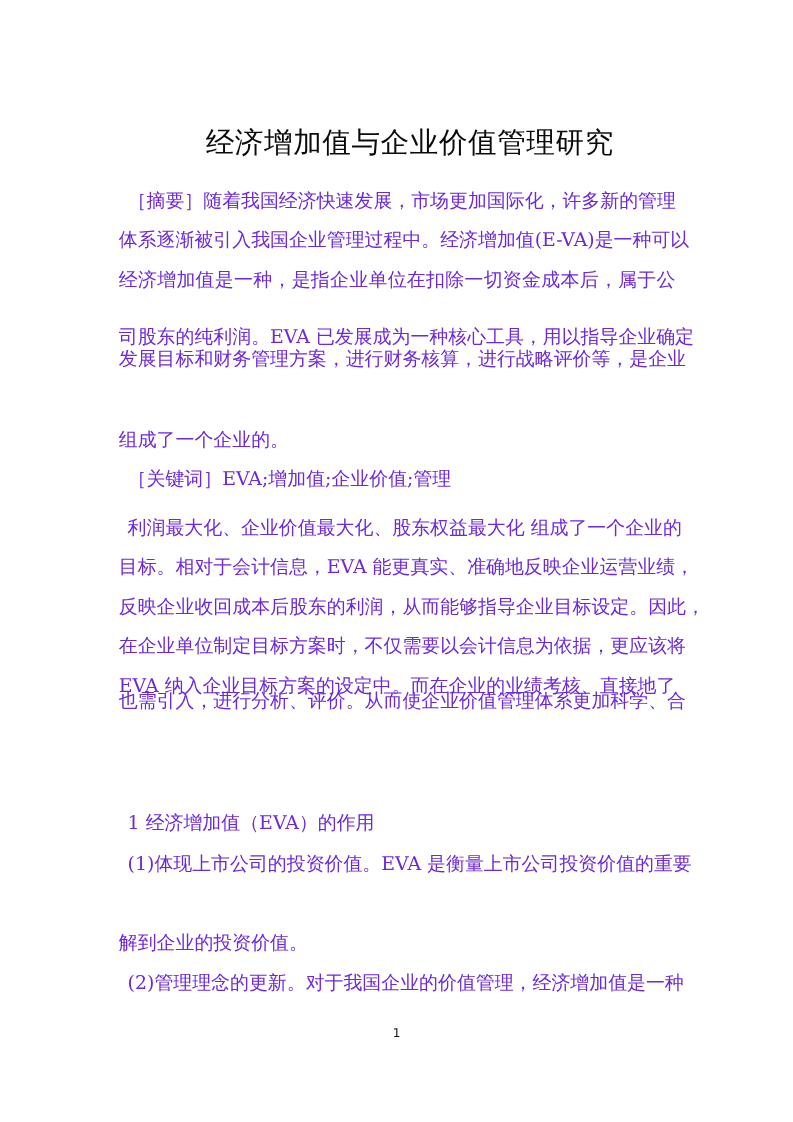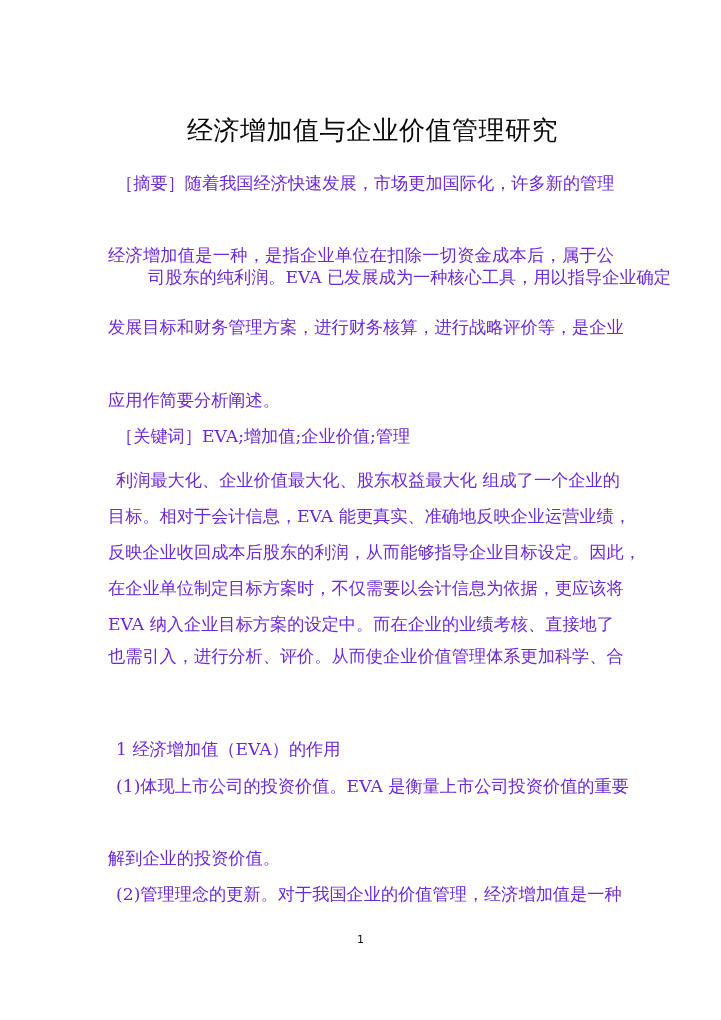--- a/index.html
+++ b/index.html
@@ -65,30 +65,31 @@
       font-family: "DejaVu Sans", sans-serif;
     }
   </style>
 </head>
 <body>
 
 <div class="page">
   <h1 class="title">经济增加值与企业价值管理研究</h1>
 
   <div class="line indent" style="top:171px;">［摘要］随着我国经济快速发展，市场更加国际化，许多新的管理</div>
+  <div class="line" style="top:207px;">体系逐渐被引入我国企业管理过程中。经济增加值(E-VA)是一种可以</div>
   <div class="line" style="top:243px;">经济增加值是一种，是指企业单位在扣除一切资金成本后，属于公</div>
-  <div class="line" style="top:265px;margin-left:40px;">司股东的纯利润。EVA 已发展成为一种核心工具，用以指导企业确定</div>
+  <div class="line" style="top:295px;">司股东的纯利润。EVA 已发展成为一种核心工具，用以指导企业确定</div>
   <div class="line" style="top:315px;">发展目标和财务管理方案，进行财务核算，进行战略评价等，是企业</div>
-  <div class="line last" style="top:388px;">应用作简要分析阐述。</div>
+  <div class="line last" style="top:388px;">组成了一个企业的。</div>
   <div class="line indent last" style="top:424px;">［关键词］EVA;增加值;企业价值;管理</div>
   <div class="line indent" style="top:468px;">利润最大化、企业价值最大化、股东权益最大化 组成了一个企业的</div>
   <div class="line" style="top:504px;">目标。相对于会计信息，EVA 能更真实、准确地反映企业运营业绩，</div>
   <div class="line" style="top:540px;">反映企业收回成本后股东的利润，从而能够指导企业目标设定。因此，</div>
   <div class="line" style="top:576px;">在企业单位制定目标方案时，不仅需要以会计信息为依据，更应该将</div>
   <div class="line" style="top:612px;">EVA 纳入企业目标方案的设定中。而在企业的业绩考核、直接地了</div>
-  <div class="line" style="top:644px;">也需引入，进行分析、评价。从而使企业价值管理体系更加科学、合</div>
+  <div class="line" style="top:626px;">也需引入，进行分析、评价。从而使企业价值管理体系更加科学、合</div>
   <div class="line indent last" style="top:737px;">1 经济增加值（EVA）的作用</div>
   <div class="line indent" style="top:774px;">(1)体现上市公司的投资价值。EVA 是衡量上市公司投资价值的重要</div>
   <div class="line last" style="top:846px;">解到企业的投资价值。</div>
   <div class="line indent" style="top:882px;">(2)管理理念的更新。对于我国企业的价值管理，经济增加值是一种</div>
 
   <div class="pagenum">1</div>
 </div>
 
 </body></html>

